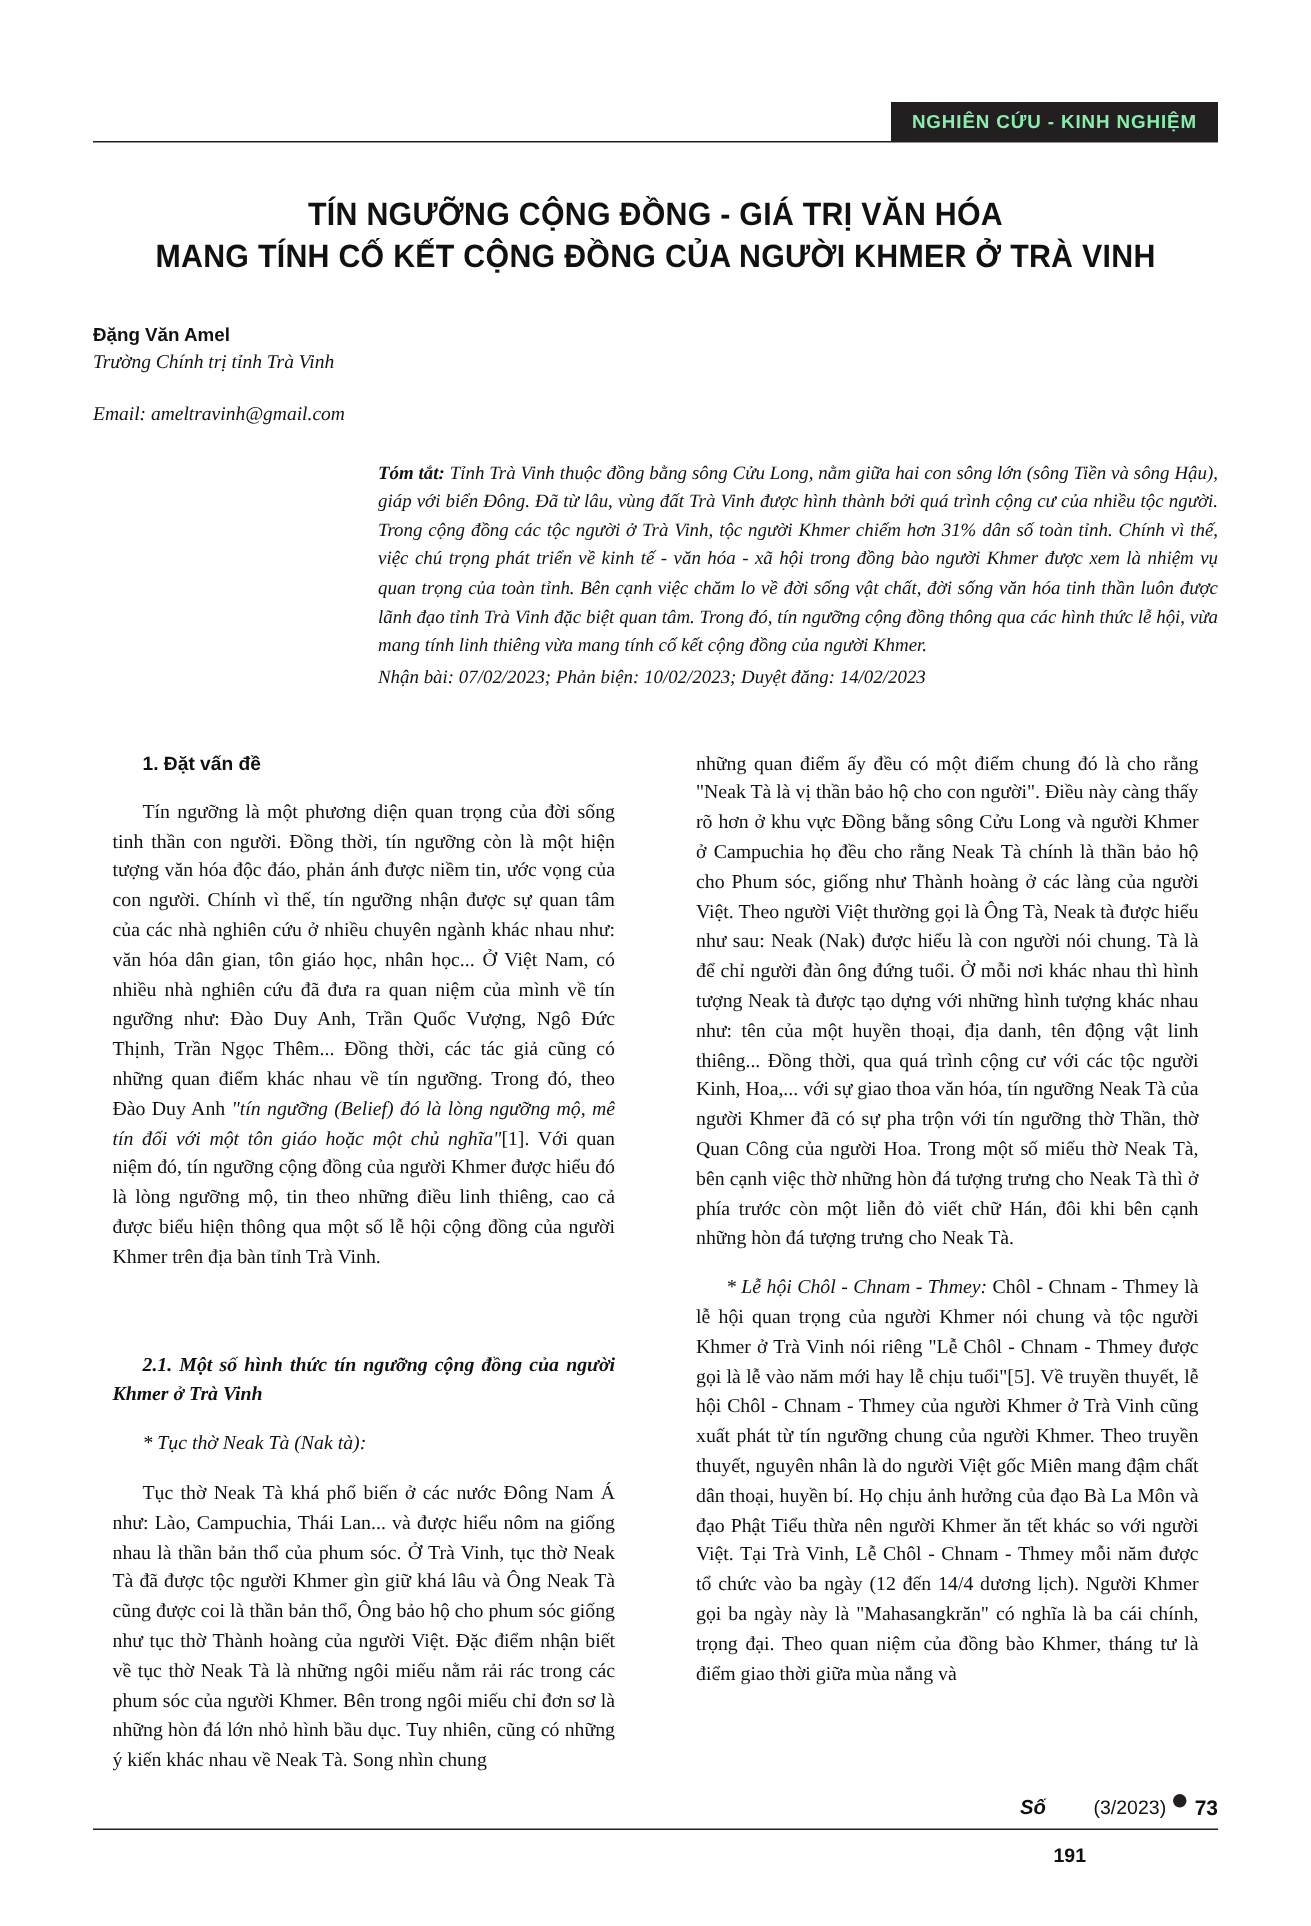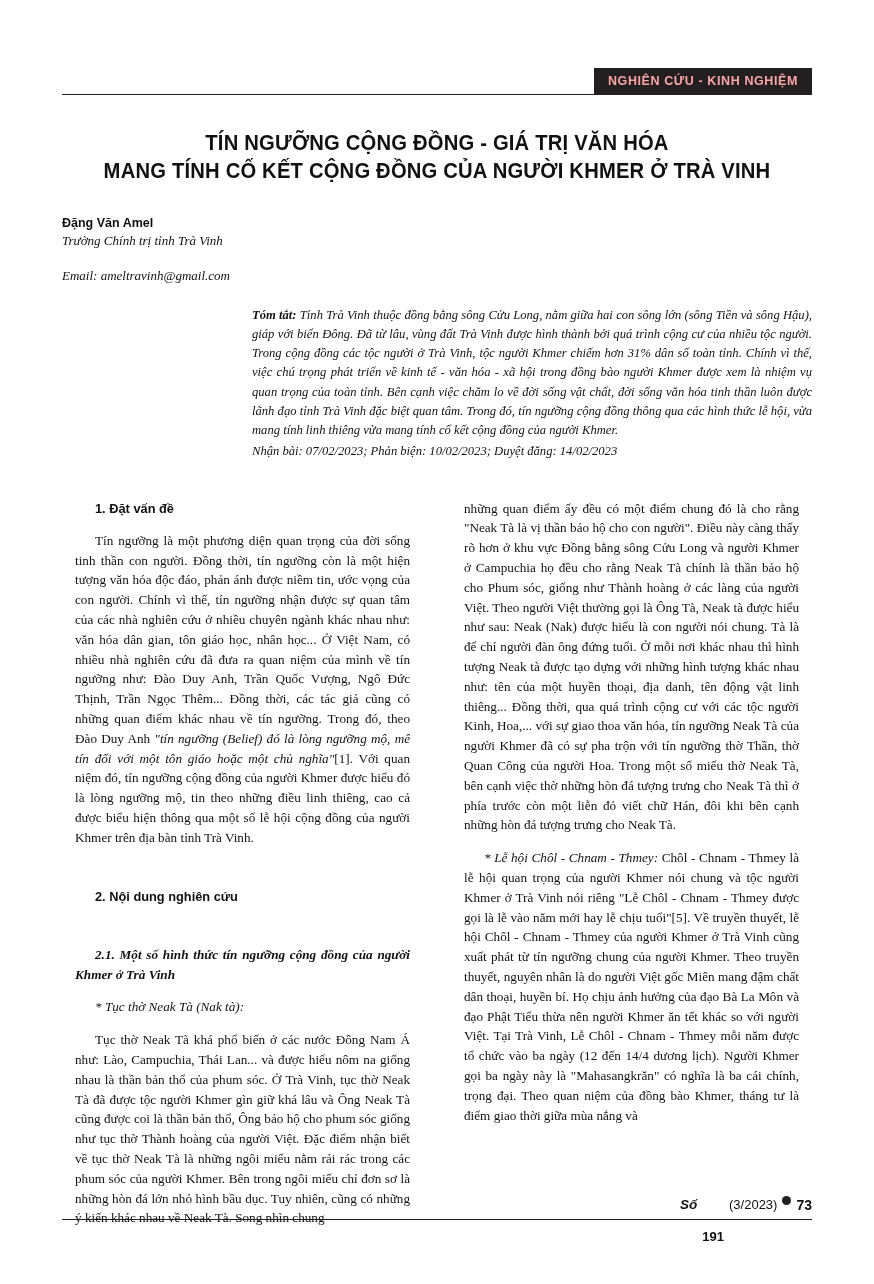--- a/index.html
+++ b/index.html
@@ -22,21 +22,21 @@
   
   .header-row {
     display: flex;
     justify-content: flex-end;
     align-items: center;
     margin-top: 22px;
     margin-bottom: 0;
   }
   .header-badge {
     background: #231f20;
-    color: #fca5a5;
+    color: #86efac;
     font-family: "Liberation Sans", sans-serif;
     font-weight: bold;
     font-size: 12.5px;
     letter-spacing: 0.6px;
     padding: 6px 14px 6px 14px;
   }
   .header-rule {
     border-bottom: 1.6px solid #231f20;
     margin-top: 0px;
     width: 100%;
@@ -178,21 +178,20 @@
     <p><b>Tóm tắt:</b><span> Tỉnh Trà Vinh thuộc đồng bằng sông Cửu Long, nằm giữa hai con sông lớn (sông Tiền và sông Hậu), giáp với biển Đông. Đã từ lâu, vùng đất Trà Vinh được hình thành bởi quá trình cộng cư của nhiều tộc người. Trong cộng đồng các tộc người ở Trà Vinh, tộc người Khmer chiếm hơn 31% dân số toàn tỉnh. Chính vì thế, việc chú trọng phát triển về kinh tế - văn hóa - xã hội trong đồng bào người Khmer được xem là nhiệm vụ quan trọng của toàn tỉnh. Bên cạnh việc chăm lo về đời sống vật chất, đời sống văn hóa tinh thần luôn được lãnh đạo tỉnh Trà Vinh đặc biệt quan tâm. Trong đó, tín ngưỡng cộng đồng thông qua các hình thức lễ hội, vừa mang tính linh thiêng vừa mang tính cố kết cộng đồng của người Khmer.</span></p>
     <p class="dates">Nhận bài: 07/02/2023; Phản biện: 10/02/2023; Duyệt đăng: 14/02/2023</p>
   </div>
 
   <div class="columns">
 
     <div class="col">
       <p class="h-sec">1. Đặt vấn đề</p>
       <p><span>Tín ngưỡng là một phương diện quan trọng của đời sống tinh thần con người. Đồng thời, tín ngưỡng còn là một hiện tượng văn hóa độc đáo, phản ánh được niềm tin, ước vọng của con người. Chính vì thế, tín ngưỡng nhận được sự quan tâm của các nhà nghiên cứu ở nhiều chuyên ngành khác nhau như: văn hóa dân gian, tôn giáo học, nhân học... Ở Việt Nam, có nhiều nhà nghiên cứu đã đưa ra quan niệm của mình về tín ngưỡng như: Đào Duy Anh, Trần Quốc Vượng, Ngô Đức Thịnh, Trần Ngọc Thêm... Đồng thời, các tác giả cũng có những quan điểm khác nhau về tín ngưỡng. Trong đó, theo Đào Duy Anh </span><span class="it">"tín ngưỡng (Belief) đó là lòng ngưỡng mộ, mê tín đối với một tôn giáo hoặc một chủ nghĩa"</span><span>[1]. Với quan niệm đó, tín ngưỡng cộng đồng của người Khmer được hiểu đó là lòng ngưỡng mộ, tin theo những điều linh thiêng, cao cả được biểu hiện thông qua một số lễ hội cộng đồng của người Khmer trên địa bàn tỉnh Trà Vinh.</span></p>
       <div class="gap"></div>
-      <p class="h-sec">2. Nội dung nghiên cứu</p>
       <div class="gap"></div>
       <p class="h-sub">2.1. Một số hình thức tín ngưỡng cộng đồng của người Khmer ở Trà Vinh</p>
       <p class="h-sub2"><span class="it">* Tục thờ Neak Tà (Nak tà):</span></p>
       <p>Tục thờ Neak Tà khá phổ biến ở các nước Đông Nam Á như: Lào, Campuchia, Thái Lan... và được hiểu nôm na giống nhau là thần bản thổ của phum sóc. Ở Trà Vinh, tục thờ Neak Tà đã được tộc người Khmer gìn giữ khá lâu và Ông Neak Tà cũng được coi là thần bản thổ, Ông bảo hộ cho phum sóc giống như tục thờ Thành hoàng của người Việt. Đặc điểm nhận biết về tục thờ Neak Tà là những ngôi miếu nằm rải rác trong các phum sóc của người Khmer. Bên trong ngôi miếu chỉ đơn sơ là những hòn đá lớn nhỏ hình bầu dục. Tuy nhiên, cũng có những ý kiến khác nhau về Neak Tà. Song nhìn chung</p>
     </div>
 
     <div class="col">
       <p class="noindent">những quan điểm ấy đều có một điểm chung đó là cho rằng "Neak Tà là vị thần bảo hộ cho con người". Điều này càng thấy rõ hơn ở khu vực Đồng bằng sông Cửu Long và người Khmer ở Campuchia họ đều cho rằng Neak Tà chính là thần bảo hộ cho Phum sóc, giống như Thành hoàng ở các làng của người Việt. Theo người Việt thường gọi là Ông Tà, Neak tà được hiểu như sau: Neak (Nak) được hiểu là con người nói chung. Tà là để chỉ người đàn ông đứng tuổi. Ở mỗi nơi khác nhau thì hình tượng Neak tà được tạo dựng với những hình tượng khác nhau như: tên của một huyền thoại, địa danh, tên động vật linh thiêng... Đồng thời, qua quá trình cộng cư với các tộc người Kinh, Hoa,... với sự giao thoa văn hóa, tín ngưỡng Neak Tà của người Khmer đã có sự pha trộn với tín ngưỡng thờ Thần, thờ Quan Công của người Hoa. Trong một số miếu thờ Neak Tà, bên cạnh việc thờ những hòn đá tượng trưng cho Neak Tà thì ở phía trước còn một liễn đỏ viết chữ Hán, đôi khi bên cạnh những hòn đá tượng trưng cho Neak Tà.</p>
       <p><span class="it">* Lễ hội Chôl - Chnam - Thmey:</span><span> Chôl - Chnam - Thmey là lễ hội quan trọng của người Khmer nói chung và tộc người Khmer ở Trà Vinh nói riêng "Lễ Chôl - Chnam - Thmey được gọi là lễ vào năm mới hay lễ chịu tuổi"[5]. Về truyền thuyết, lễ hội Chôl - Chnam - Thmey của người Khmer ở Trà Vinh cũng xuất phát từ tín ngưỡng chung của người Khmer. Theo truyền thuyết, nguyên nhân là do người Việt gốc Miên mang đậm chất dân thoại, huyền bí. Họ chịu ảnh hưởng của đạo Bà La Môn và đạo Phật Tiểu thừa nên người Khmer ăn tết khác so với người Việt. Tại Trà Vinh, Lễ Chôl - Chnam - Thmey mỗi năm được tổ chức vào ba ngày (12 đến 14/4 dương lịch). Người Khmer gọi ba ngày này là "Mahasangkrăn" có nghĩa là ba cái chính, trọng đại. Theo quan niệm của đồng bào Khmer, tháng tư là điểm giao thời giữa mùa nắng và</span></p>
     </div>

